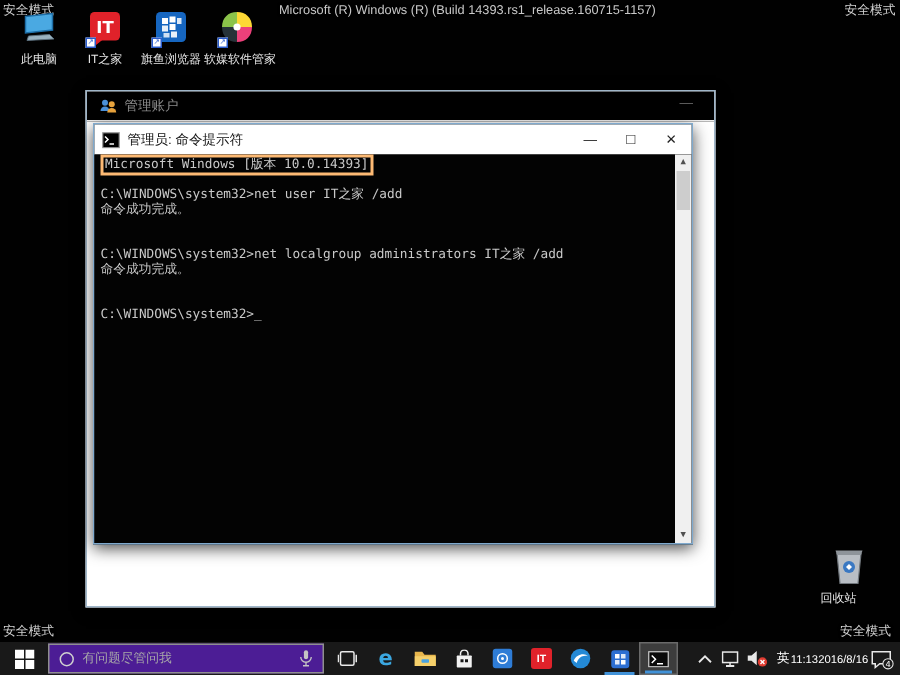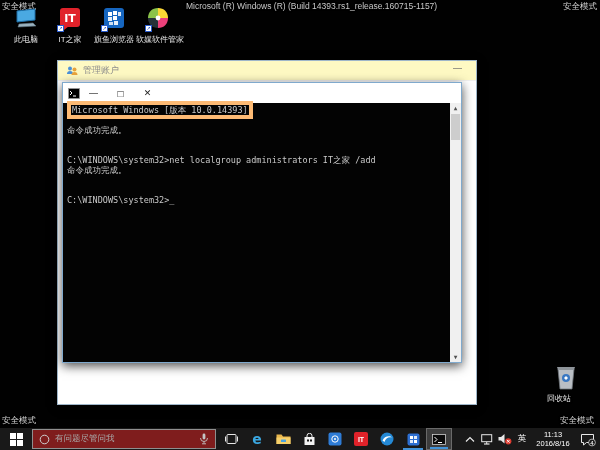--- a/index.html
+++ b/index.html
@@ -21,58 +21,58 @@
   .desk-ico { position:relative; width:26px; height:26px; margin:0 auto; }
   .desk-ico svg { display:block; }
   .shortcut-badge { position:absolute; left:0; bottom:0; width:7px; height:7px; background:#fff; border:1px solid #2a5ccc; font-size:5px; line-height:5px; color:#2a5ccc; text-align:center; }
   .desk-label { margin-top:3px; font-size:8px; line-height:9px; color:#e6e6e6; text-shadow:1px 1px 1px #000; white-space:nowrap; }
 
   
   #recycle-bin { position:absolute; left:547px; top:364px; width:38px; text-align:left; cursor:pointer; }
 
   
   #accounts-window { position:absolute; left:57px; top:60px; width:420px; height:345px; background:#fff; border:1px solid #9fb6c9; box-shadow:0 2px 8px rgba(0,0,0,.55); }
-  #accounts-titlebar { height:20px; background:#fef9c3; display:flex; align-items:center; padding-left:8px; border-bottom:1px solid #f0f0f0; }
+  #accounts-titlebar { height:20px; background:#000000; display:flex; align-items:center; padding-left:8px; border-bottom:1px solid #f0f0f0; }
   #accounts-titlebar .t-label { font-size:9px; color:#8c8c8c; margin-left:5px; }
   #accounts-min { position:absolute; right:14px; top:2px; color:#666; font-size:9px; }
 
   
   #cmd-window { position:absolute; left:62px; top:82px; width:400px; height:281px; border:1px solid #7fa9cd; background:#000; box-shadow:0 3px 10px rgba(0,0,0,.7); }
   #cmd-titlebar { height:20px; background:#fff; display:flex; align-items:center; padding-left:5px; }
   #cmd-title { font-size:9px; color:#111; margin-left:5px; flex:1; white-space:nowrap; }
   .win-ctrl { width:27px; height:20px; display:flex; align-items:center; justify-content:center; font-size:9px; color:#222; cursor:pointer; }
   .win-ctrl.max { font-size:10px; }
 
   #console { position:relative; height:259px; background:#030303; padding:2px 14px 0 4px; font-family:"DejaVu Sans Mono","Liberation Mono",monospace; font-size:8.5px; color:#c9c9c9; }
   .console-line { height:10px; line-height:10px; white-space:pre; }
-  .line-boxed > span { border:4px solid #fdba74; padding:0 1px; }
+  .line-boxed > span { border:2px solid #fdba74; padding:0 1px; }
   #cursor { display:inline-block; }
 
   #console-scrollbar { position:absolute; right:0; top:0; bottom:0; width:11px; background:#f0f0f0; }
   .sb-arrow { position:absolute; left:0; width:11px; height:10px; color:#505050; font-size:6px; line-height:10px; text-align:center; }
   .sb-up { top:0; }
   .sb-down { bottom:0; }
   #sb-thumb { position:absolute; left:1px; right:1px; top:11px; height:26px; background:#cdcdcd; }
 
   
   #taskbar { position:absolute; left:0; bottom:0; width:600px; height:22px; background:#191919; display:flex; align-items:center; z-index:50; }
   .tb-btn { width:26px; height:22px; display:flex; align-items:center; justify-content:center; position:relative; cursor:pointer; flex:0 0 auto; }
   #start-button { width:32px; }
-  #search-box { width:184px; height:20px; margin:1px 2px 1px 0; background:#7f1d1d; border:1px solid #8f8f8f; display:flex; align-items:center; cursor:text; flex:0 0 auto; }
+  #search-box { width:184px; height:20px; margin:1px 2px 1px 0; background:#4c1d95; border:1px solid #8f8f8f; display:flex; align-items:center; cursor:text; flex:0 0 auto; }
   #search-box .s-circle { margin:0 5px 0 6px; }
   #search-text { flex:1; font-size:8.5px; color:#a9a9a9; white-space:nowrap; overflow:hidden; }
   .run-underline { position:absolute; left:3px; right:3px; bottom:0; height:2px; background:#4192d8; }
   .tb-btn.active-app { background:#3d3d3d; border:1px solid #6a6a6a; }
   #edge-e { font-size:14px; font-weight:bold; color:#3ba7e0; font-family:"DejaVu Sans",sans-serif; }
   #it-sq { width:14px; height:14px; background:#e0222a; border-radius:2px; color:#fff; font-size:7px; font-weight:bold; display:flex; align-items:center; justify-content:center; }
 
   #tray { margin-left:auto; display:flex; align-items:center; height:22px; }
   .tray-item { height:22px; display:flex; align-items:center; justify-content:center; cursor:pointer; position:relative; }
   #tray-lang { width:16px; font-size:8.5px; color:#fff; }
-  #tray-clock { width:46px; flex-direction:column; line-height:9px; font-size:7.5px; color:#fff; text-align:center;align-items:flex-end; }
+  #tray-clock { width:46px; flex-direction:row; line-height:9px; font-size:7.5px; color:#fff; text-align:center; }
   #tray-clock div { width:100%; }
 </style>
 </head>
 <body>
 
 <div id="stage">
 
   <div class="wm wm-tl">安全模式</div>
   <div class="wm wm-tr">安全模式</div>
   <div class="wm wm-bl">安全模式</div>
@@ -164,28 +164,30 @@
     </div>
   </div>
 
   <div id="cmd-window">
     <div id="cmd-titlebar">
       <svg width="12" height="11" viewBox="0 0 12 11">
         <rect x="0.5" y="0.5" width="11" height="10" fill="#000" stroke="#9a9a9a" stroke-width="0.8"></rect>
         <polyline points="2,3 4,5 2,7" stroke="#fff" stroke-width="1" fill="none"></polyline>
         <line x1="5" y1="8" x2="8" y2="8" stroke="#fff" stroke-width="1"></line>
       </svg>
+      <span id="cmd-title">管理员: 命令提示符</span>
       <span class="win-ctrl">—</span>
       <span class="win-ctrl max">□</span>
       <span class="win-ctrl">✕</span>
     </div>
 
     <div id="console">
       <div class="console-line line-boxed"><span>Microsoft Windows [版本 10.0.14393]</span></div>
       <div class="console-line"></div>
+      <div class="console-line">C:\WINDOWS\system32&gt;net user IT之家 /add</div>
       <div class="console-line">命令成功完成。</div>
       <div class="console-line"></div>
       <div class="console-line"></div>
       <div class="console-line">C:\WINDOWS\system32&gt;net localgroup administrators IT之家 /add</div>
       <div class="console-line">命令成功完成。</div>
       <div class="console-line"></div>
       <div class="console-line"></div>
       <div class="console-line"><span>C:\WINDOWS\system32&gt;</span><span id="cursor">_</span></div>
 
       <div id="console-scrollbar">

